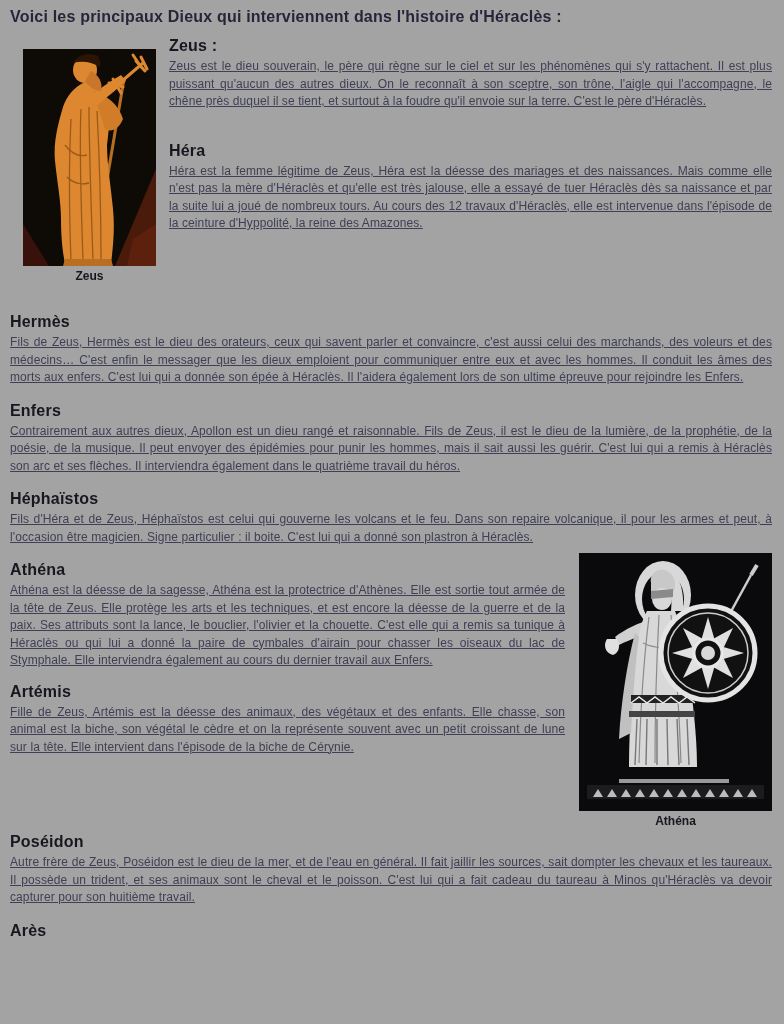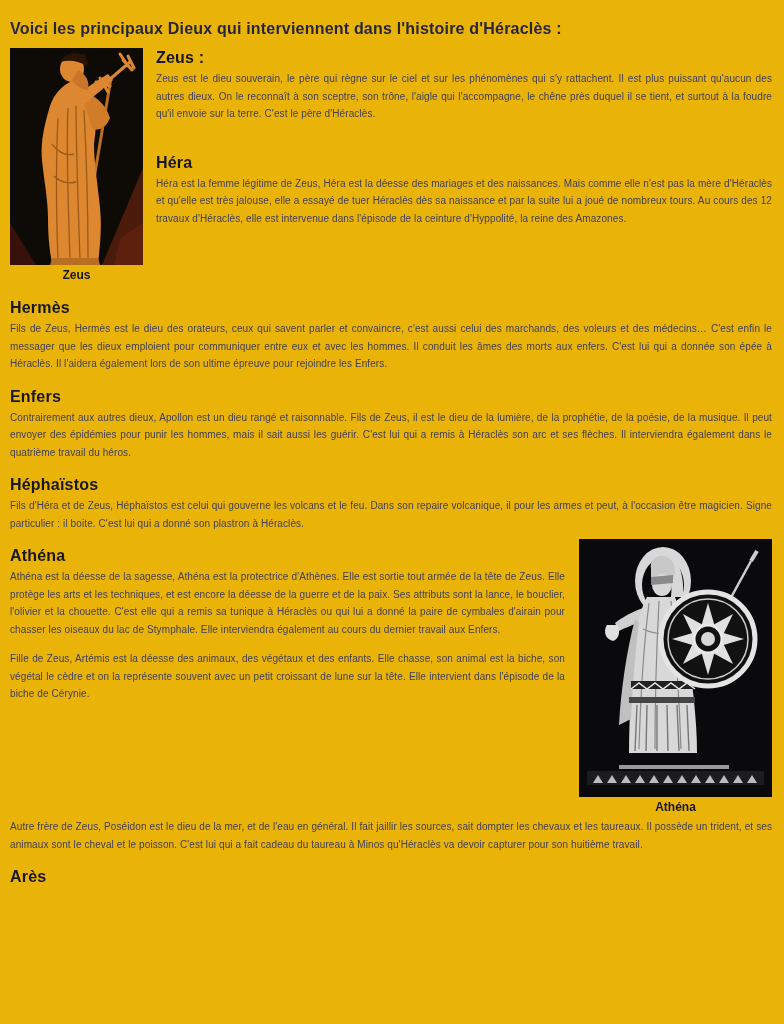--- a/index.html
+++ b/index.html
@@ -1,21 +1,21 @@
 <!DOCTYPE html>
 <html lang="fr"><head>
 <meta charset="utf-8">
 <style>
   html,body{margin:0;padding:0;background:#ffffff;}
   .page{
     position:relative;
     width:784px;height:1024px;
     box-sizing:border-box;
-    padding:18px 12px 0 10px;
-    background:#eab308;
+    padding:6px 12px 0 10px;
+    background:#a3a3a3;
     font-family:"Liberation Sans", sans-serif;
     color:#3f3f55;
     overflow:hidden;
   }
   .doc-title{
     font-size:16px;
     font-weight:bold;
     color:#26263a;
     letter-spacing:.2px;
     margin:2px 0 10px 0;
@@ -23,30 +23,31 @@
   h2.sec-h{
     font-size:16px;
     font-weight:bold;
     color:#17171f;
     margin:0 0 3px 0;
     line-height:19px;
     letter-spacing:.2px;
   }
   p.sec-p{
     margin:0;
-    font-size:10px;
+    font-size:12px;
     line-height:17.5px;
     text-align:justify;
     color:#3f3f55;
     letter-spacing:.1px;
+    text-decoration:underline;
   }
   section{margin:0 0 14px 0;}
   
   .top-row{display:flex;align-items:flex-start;margin-bottom:16px;}
-  figure{margin:0;}
+  figure{margin:13px;}
   .vase-figure{flex:0 0 133px;margin-right:13px;}
   .img-frame{display:block;line-height:0;}
   figcaption{
     text-align:center;
     font-size:12px;
     font-weight:bold;
     color:#17171f;
     padding-top:3px;
     line-height:14px;
   }
@@ -227,25 +228,27 @@
       </span>
       <figcaption>Athéna</figcaption>
     </figure>
 
     <section>
       <h2 class="sec-h">Athéna</h2>
       <p class="sec-p">Athéna est la déesse de la sagesse, Athéna est la protectrice d'Athènes. Elle est sortie tout armée de la tête de Zeus. Elle protège les arts et les techniques, et est encore la déesse de la guerre et de la paix. Ses attributs sont la lance, le bouclier, l'olivier et la chouette. C'est elle qui a remis sa tunique à Héraclès ou qui lui a donné la paire de cymbales d'airain pour chasser les oiseaux du lac de Stymphale. Elle interviendra également au cours du dernier travail aux Enfers.</p>
     </section>
 
     <section>
+      <h2 class="sec-h">Artémis</h2>
       <p class="sec-p">Fille de Zeus, Artémis est la déesse des animaux, des végétaux et des enfants. Elle chasse, son animal est la biche, son végétal le cèdre et on la représente souvent avec un petit croissant de lune sur la tête. Elle intervient dans l'épisode de la biche de Cérynie.</p>
     </section>
   </div>
 
   <section class="clear-sec">
+    <h2 class="sec-h">Poséidon</h2>
     <p class="sec-p">Autre frère de Zeus, Poséidon est le dieu de la mer, et de l'eau en général. Il fait jaillir les sources, sait dompter les chevaux et les taureaux. Il possède un trident, et ses animaux sont le cheval et le poisson. C'est lui qui a fait cadeau du taureau à Minos qu'Héraclès va devoir capturer pour son huitième travail.</p>
   </section>
 
   <section>
     <h2 class="sec-h">Arès</h2>
   </section>
 
 </div>
 
 </body></html>

